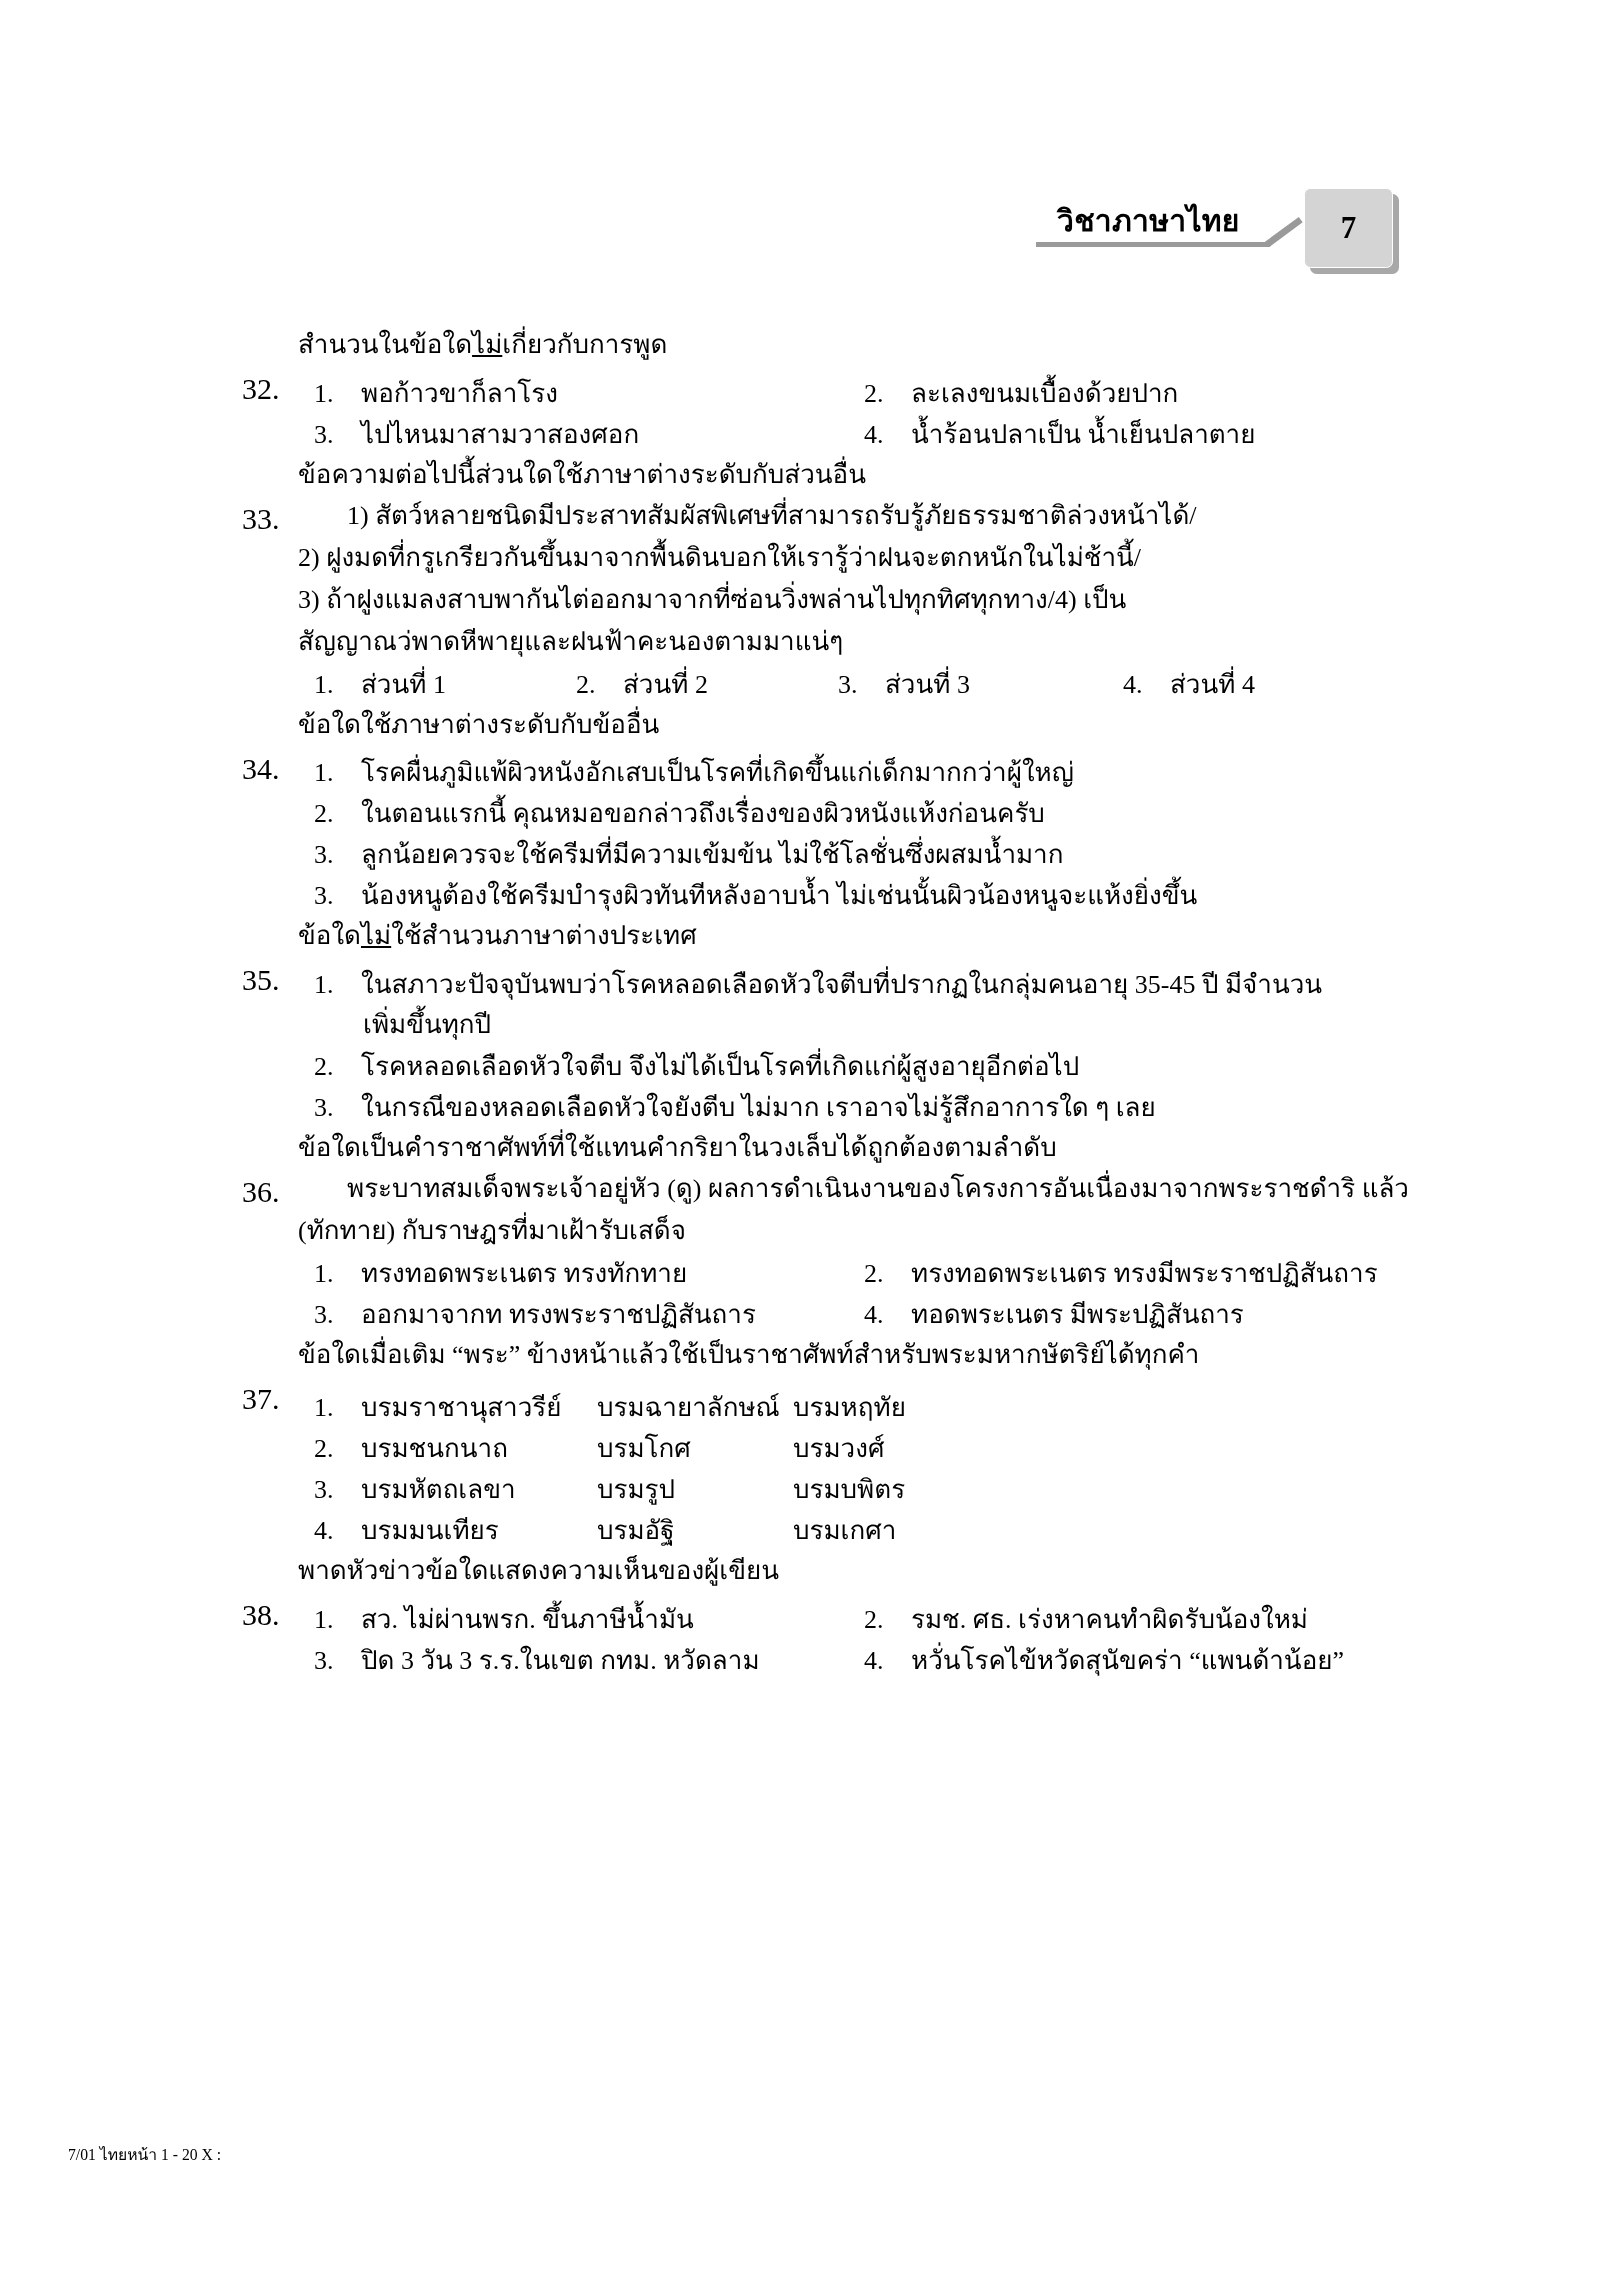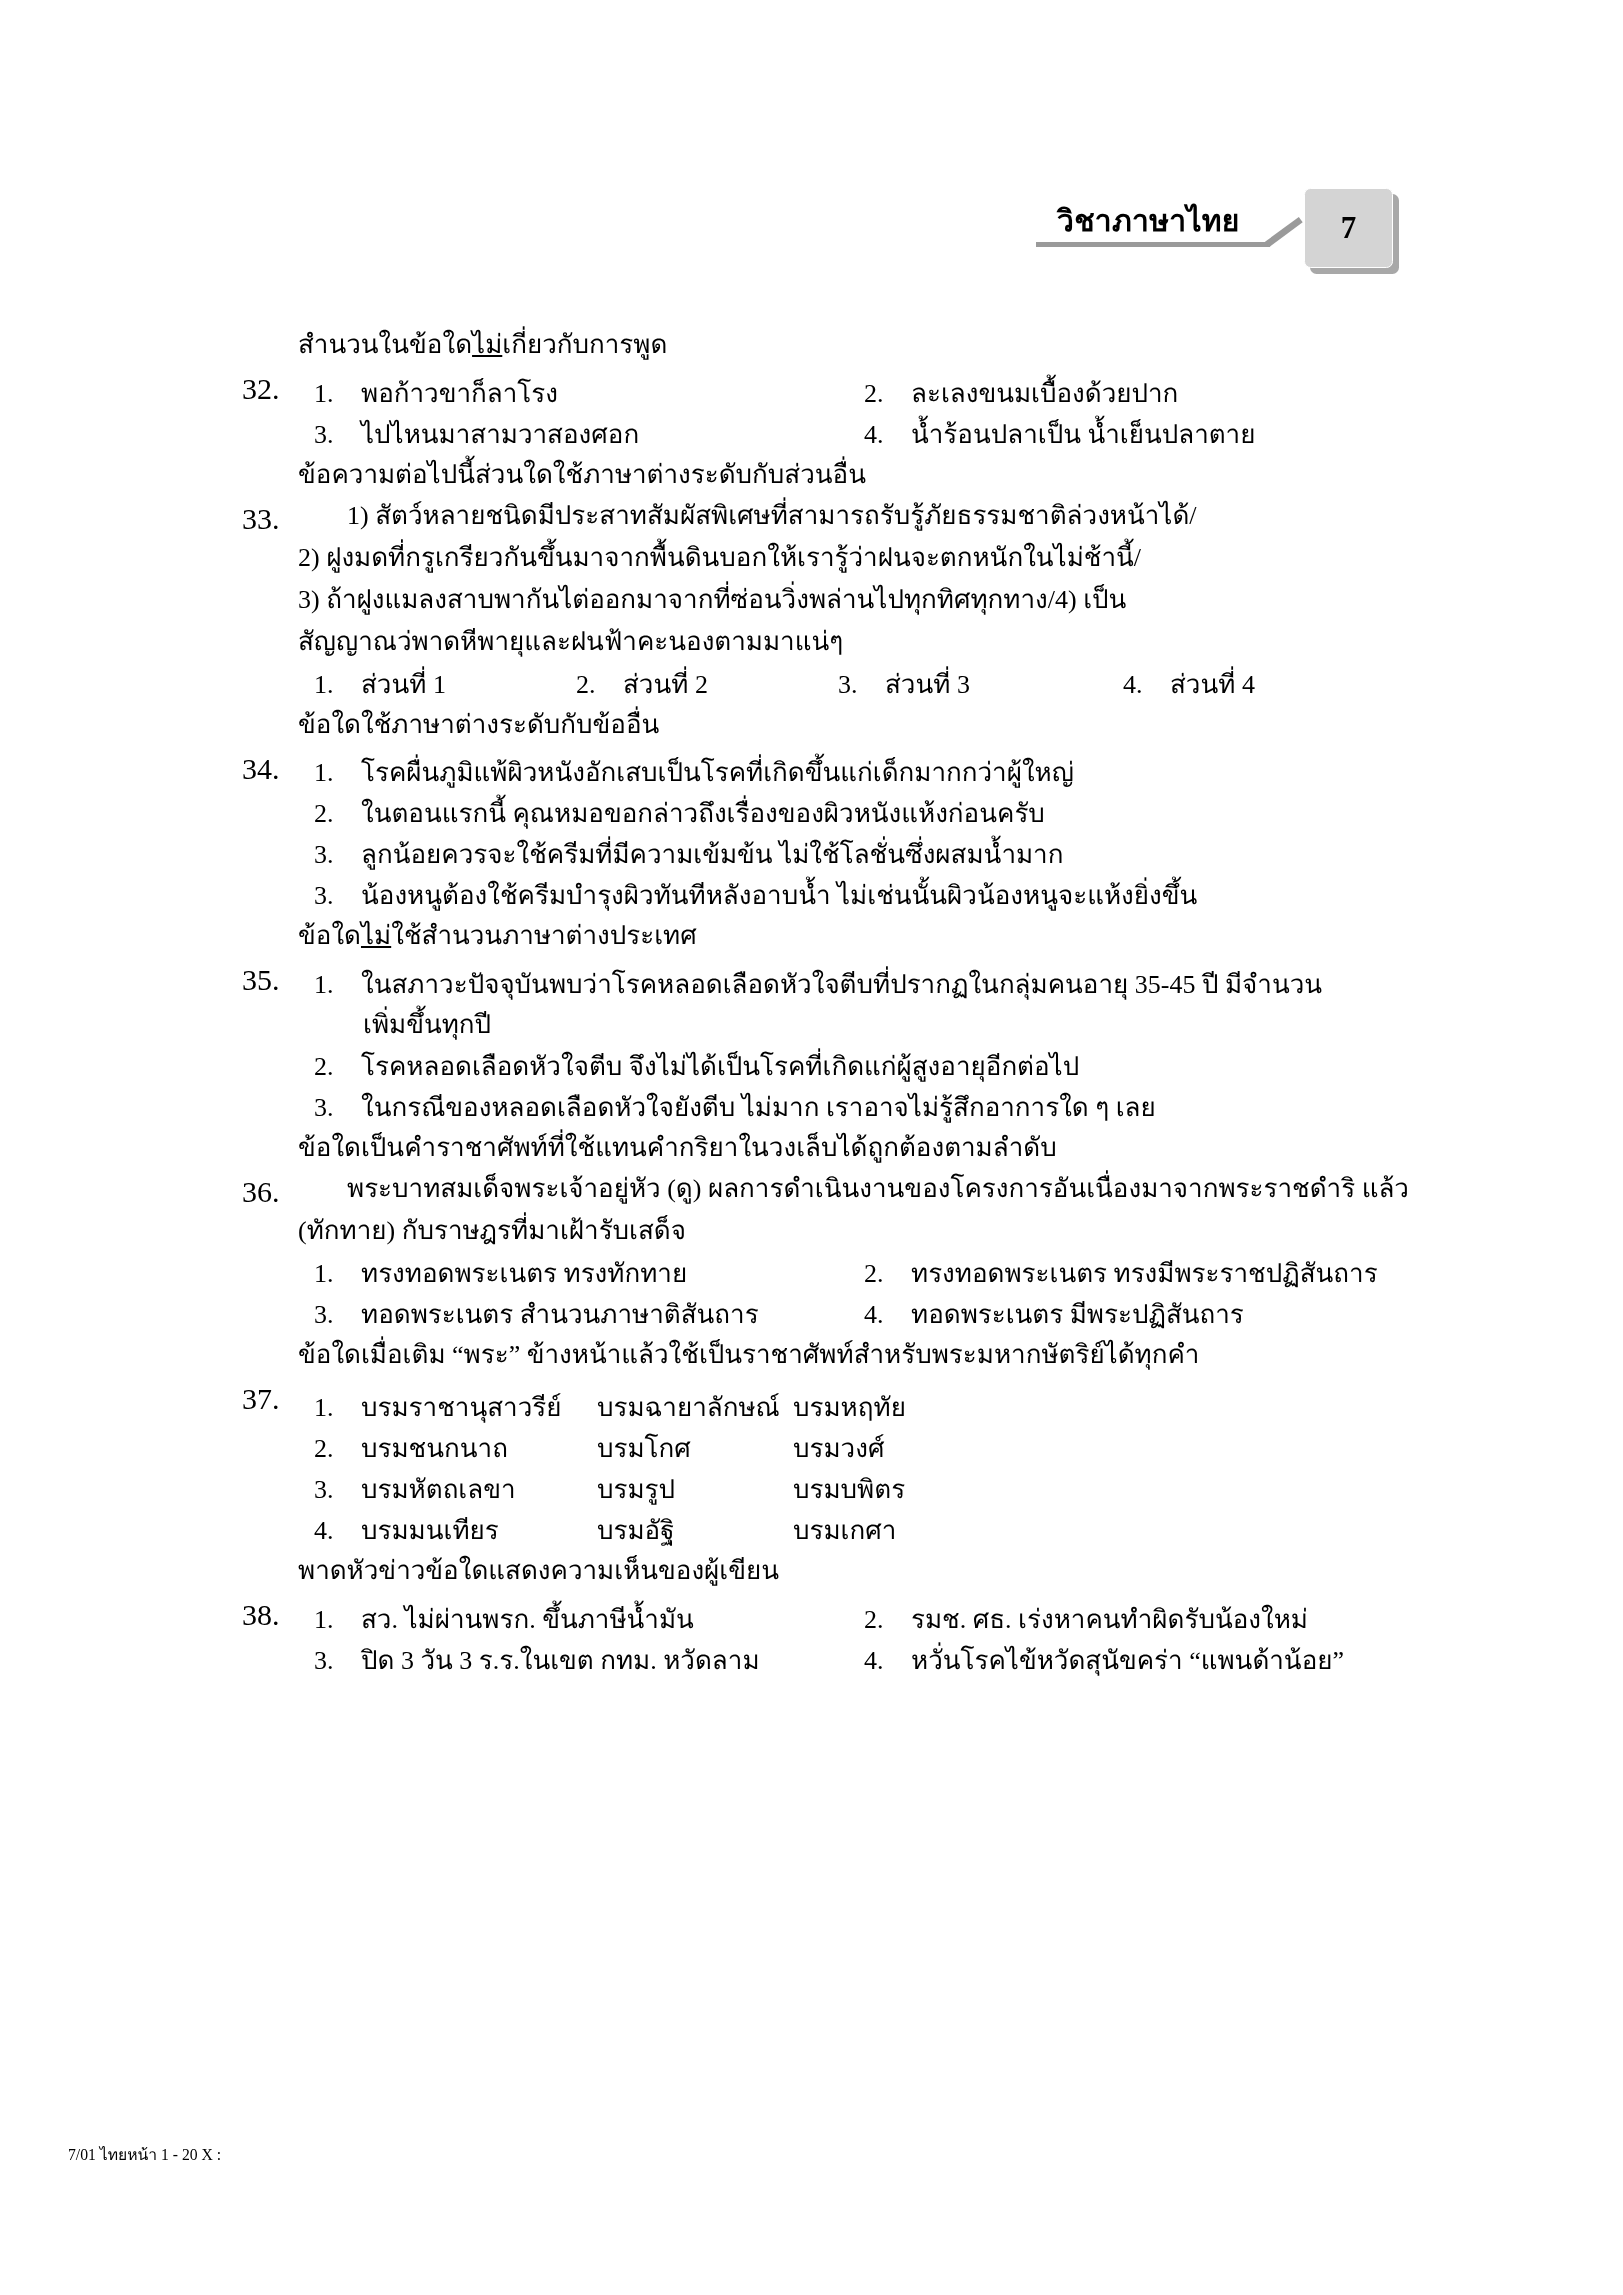--- a/index.html
+++ b/index.html
@@ -282,21 +282,21 @@
         <span class="q-num">36.</span>
         <span class="q-text"><span>ข้อใดเป็นคำราชาศัพท์ที่ใช้แทนคำกริยาในวงเล็บได้ถูกต้องตามลำดับ</span></span>
       </div>
       <div class="passage-line indent">พระบาทสมเด็จพระเจ้าอยู่หัว (ดู) ผลการดำเนินงานของโครงการอันเนื่องมาจากพระราชดำริ แล้ว</div>
       <div class="passage-line flush">(ทักทาย) กับราษฎรที่มาเฝ้ารับเสด็จ</div>
       <div class="opt-row">
         <span class="opt c1"><span class="n">1.</span><span class="t">ทรงทอดพระเนตร ทรงทักทาย</span></span>
         <span class="opt c2"><span class="n">2.</span><span class="t">ทรงทอดพระเนตร ทรงมีพระราชปฏิสันถาร</span></span>
       </div>
       <div class="opt-row">
-        <span class="opt c1"><span class="n">3.</span><span class="t">ทอดพระเนตร สำนวนภาษาติสันถาร</span></span>
+        <span class="opt c1"><span class="n">3.</span><span class="t">ออกมาจากท ทรงพระราชปฏิสันถาร</span></span>
         <span class="opt c2"><span class="n">4.</span><span class="t">ทอดพระเนตร มีพระปฏิสันถาร</span></span>
       </div>
     </div>
 
     <div class="q-block">
       <div class="q-head">
         <span class="q-num">37.</span>
         <span class="q-text"><span>ข้อใดเมื่อเติม “พระ” ข้างหน้าแล้วใช้เป็นราชาศัพท์สำหรับพระมหากษัตริย์ได้ทุกคำ</span></span>
       </div>
       <div class="spacer-md"></div>

